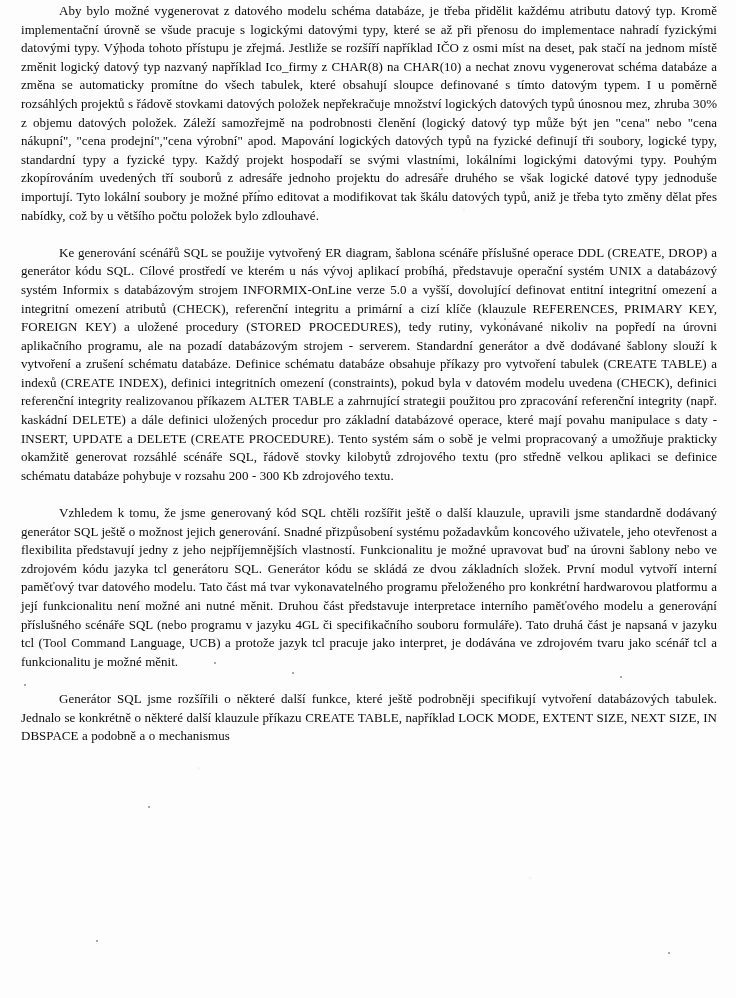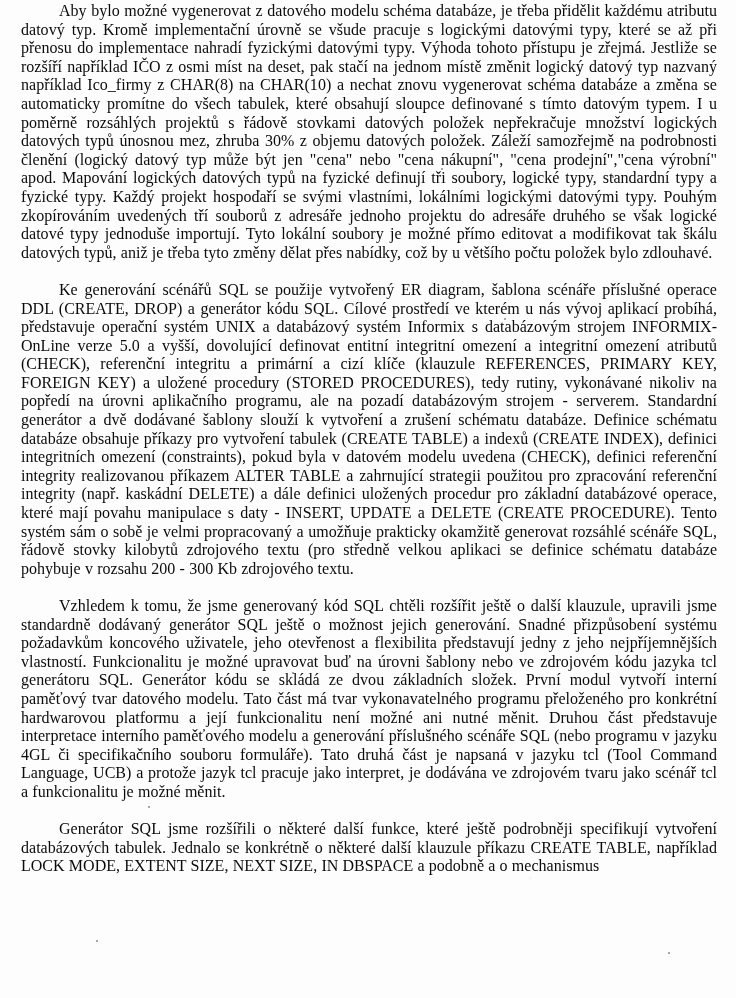--- a/index.html
+++ b/index.html
@@ -32,21 +32,21 @@
     left: 21px;
     top: 2px;
     width: 696px;
   }
 
   p.para {
     margin: 0;
     padding: 0;
     text-align: justify;
     text-justify: inter-word;
-    font-size: 16px;
+    font-size: 13px;
     line-height: 18.6px;
     letter-spacing: 0.02px;
     word-spacing: 0.2px;
     text-indent: 38px;
     
     -webkit-font-smoothing: none;
     color: #0b0b0b;
   }
 
   p.para + p.para {

